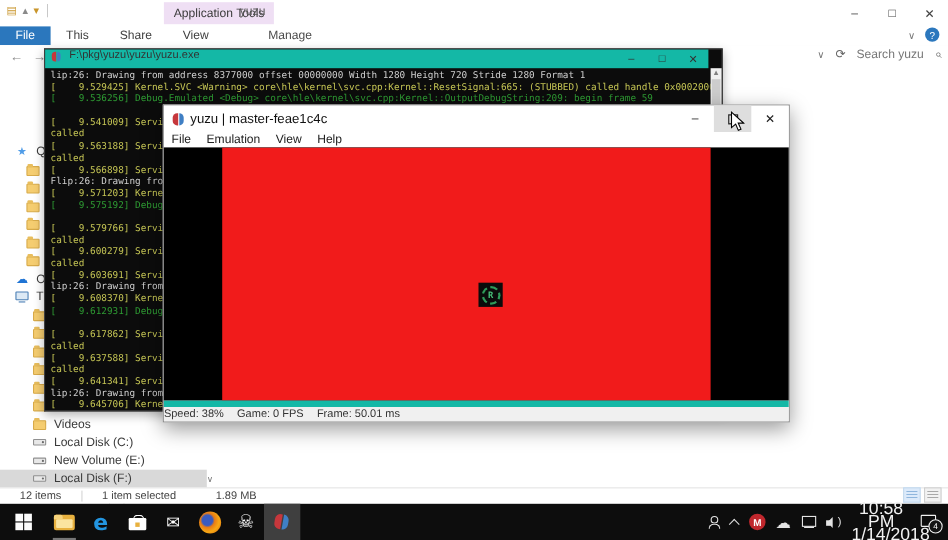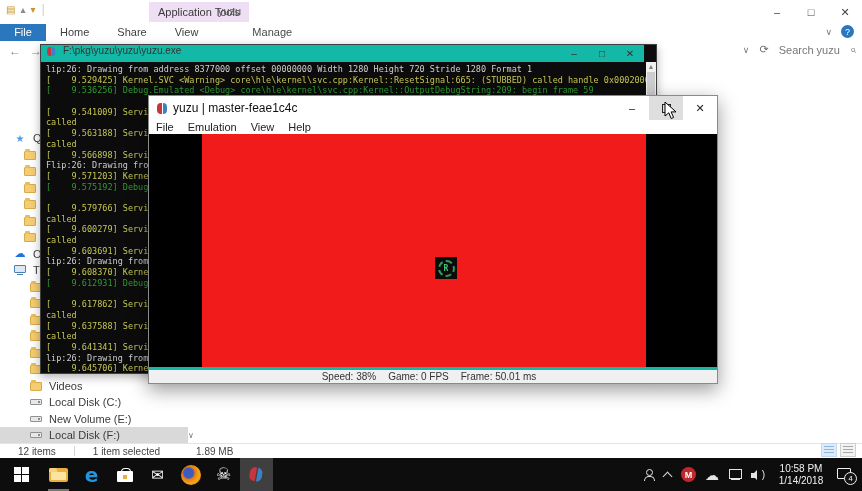--- a/index.html
+++ b/index.html
@@ -102,22 +102,22 @@
   .restore-glyph::after{content:"";position:absolute;bottom:0;left:0;width:7px;height:7px;border:1px solid #222;background:#dedede;}
   .yz-menubar{height:14px;display:flex;align-items:center;background:#fff;}
   .yz-menu{font-size:11px;color:#222;padding:0 7px;}
   .yz-viewport{flex:1;background:#000;position:relative;overflow:hidden;}
   .yz-red{position:absolute;top:0;bottom:0;left:53px;width:444px;background:#f11b1b;}
   .game-icon{position:absolute;left:233px;top:123px;width:22px;height:22px;background:#0b0b0b;
              display:flex;align-items:center;justify-content:center;}
   .game-icon .ring{width:13px;height:13px;border:2px dashed #2f9b5a;border-radius:50%;
              display:flex;align-items:center;justify-content:center;color:#49c27b;
              font-size:8px;font-weight:bold;font-family:"DejaVu Sans Mono",monospace;}
-  .yz-status{height:13px;background:#f0f0f0;border-top:3px solid #14b8a6;display:flex;
-             align-items:center;justify-content:center;gap:12px;padding-right:8px;
+  .yz-status{height:13px;background:#f0f0f0;border-top:6px solid #14b8a6;display:flex;
+             align-items:center;justify-content:flex-start;gap:12px;padding-right:8px;
              font-size:10px;color:#333;}
   
   #cursor{position:absolute;left:664px;top:101px;z-index:60;pointer-events:none;}
   
   #taskbar{position:absolute;left:0;right:0;bottom:0;height:33px;background:#0d0d0d;display:flex;
            align-items:stretch;z-index:40;}
   .tb-start{width:42px;display:flex;align-items:center;justify-content:center;}
   .winlogo{width:15px;height:15px;display:grid;grid-template-columns:7px 7px;grid-template-rows:7px 7px;gap:1px;}
   .winlogo i{background:#fdfdfd;}
   .tb-search{width:224px;background:#fff;display:flex;align-items:center;margin:0;}
@@ -159,21 +159,21 @@
   .ic-m{width:15px;height:15px;border-radius:50%;background:#c0272d;color:#fff;font-size:9px;font-weight:bold;
         display:flex;align-items:center;justify-content:center;}
   .ic-network{position:relative;width:14px;height:11px;}
   .ic-network::before{content:"";position:absolute;left:1px;top:0;width:11px;height:8px;border:1px solid #e4e4e4;background:#0d0d0d;}
   .ic-network::after{content:"";position:absolute;left:3px;bottom:0;width:9px;height:1.5px;background:#e4e4e4;}
   .ic-vol{position:relative;width:14px;height:12px;}
   .ic-vol::before{content:"";position:absolute;left:0;top:4px;width:4px;height:5px;background:#e4e4e4;}
   .ic-vol::after{content:"";position:absolute;left:1px;top:1px;border:5.5px solid transparent;
       border-right-color:#e4e4e4;border-left:none;}
   .ic-vol i{position:absolute;right:0;top:0;font-size:10px;color:#e4e4e4;font-style:normal;}
-  .tb-clock{color:#f2f2f2;font-size:10px;line-height:12px;text-align:center;width:54px;}
+  .tb-clock{color:#f2f2f2;font-size:16px;line-height:12px;text-align:center;width:54px;}
   .ic-action{position:relative;width:15px;height:13px;margin-right:4px;}
   .ic-action::before{content:"";position:absolute;inset:0 1px 2px 0;border:1px solid #f0f0f0;border-radius:1px;}
   .ic-action .badge{position:absolute;right:-5px;bottom:-4px;width:11px;height:11px;border-radius:50%;
       background:#141414;border:1px solid #f0f0f0;color:#fff;font-size:7.5px;
       display:flex;align-items:center;justify-content:center;}
 </style>
 </head>
 <body>
 
 <div id="explorer">
@@ -189,21 +189,21 @@
     <div class="ex-controls">
       <div class="wc">–</div>
       <div class="wc">□</div>
       <div class="wc">✕</div>
     </div>
   </div>
   <div class="ribbonrow">
     <div class="rtabs">
 
     <div class="rtab file">File</div>
-        <div class="rtab">Home</div>
+        <div class="rtab">This</div>
         <div class="rtab">Share</div>
         <div class="rtab">View</div>
         <div class="rtab manage">Manage</div>
       </div>
     <div class="ribbon-right">
       <span class="chev">∨</span>
       <span class="helpq">?</span>
     </div>
   </div>
   <div class="addressrow">

